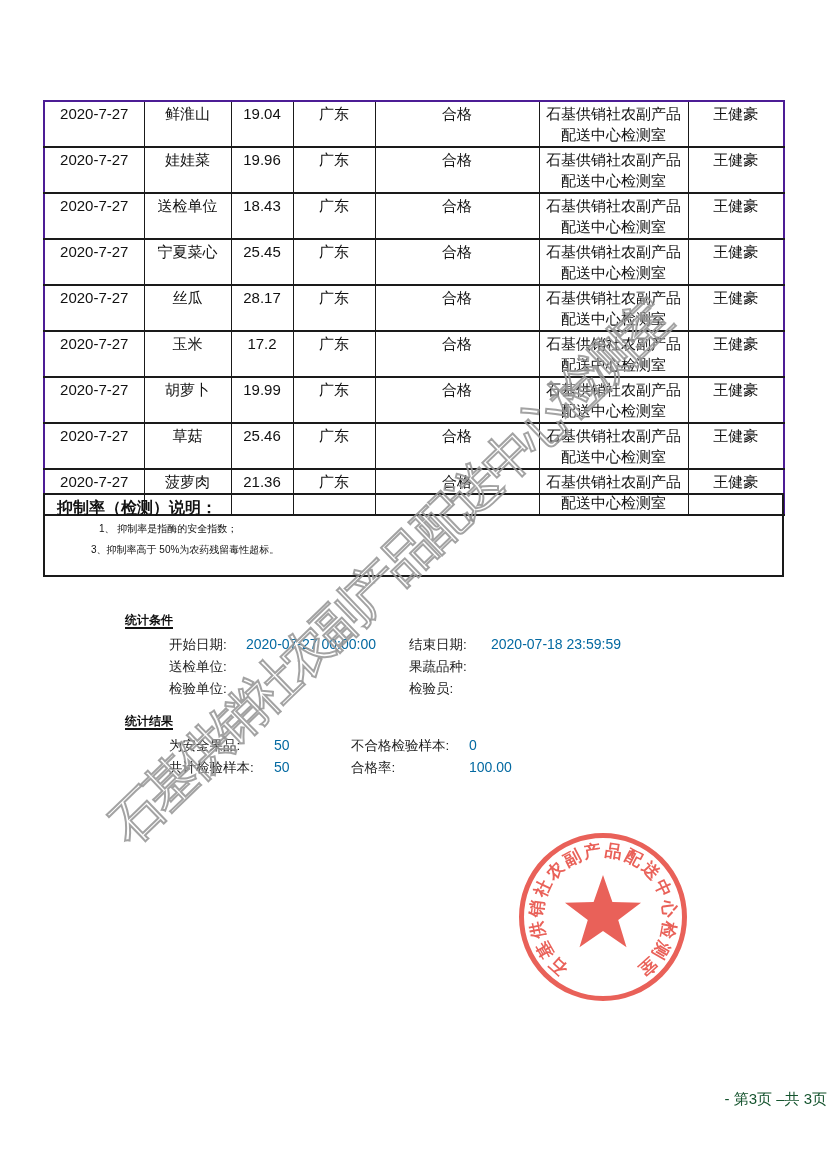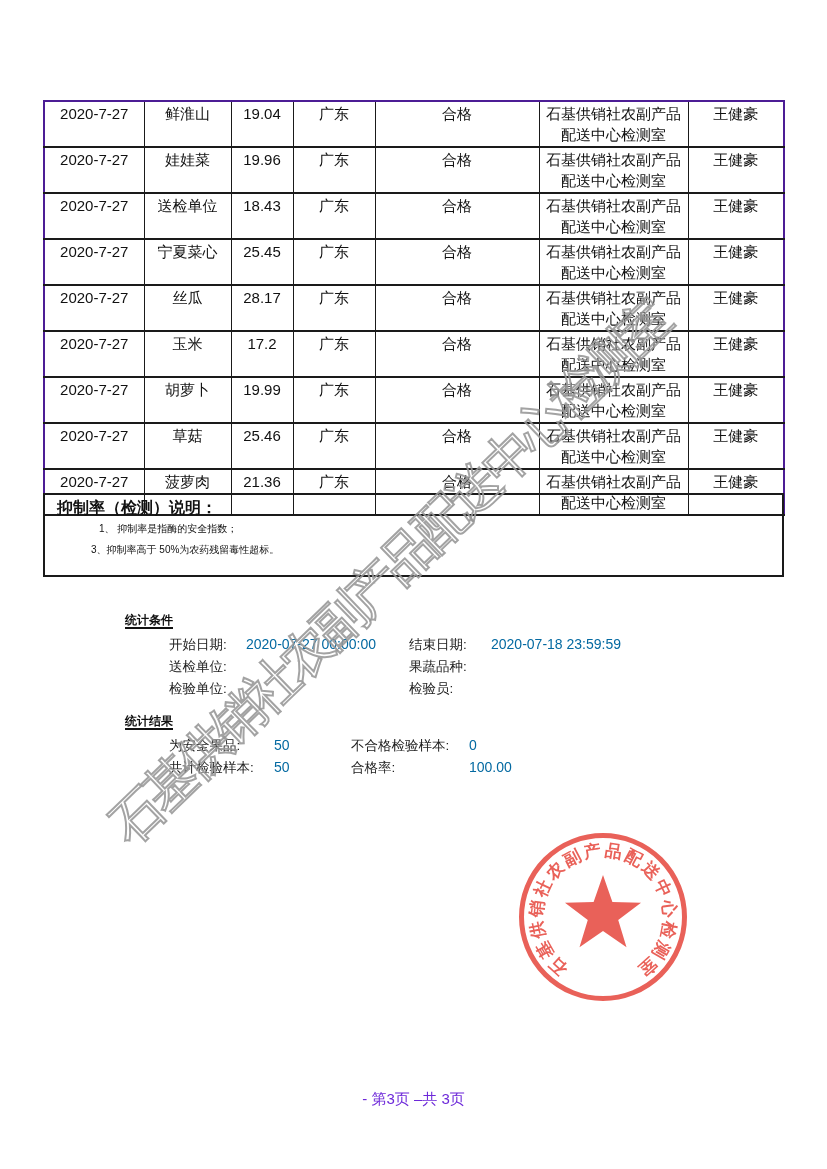--- a/index.html
+++ b/index.html
@@ -71,21 +71,21 @@
   .stamp-chars { position:absolute; left:50%; top:50%; width:0; height:0; }
   .stamp-chars span {
     position:absolute; left:-10px; top:-11px; width:20px; height:22px;
     text-align:center; font-size:17px; line-height:22px; font-weight:bold;
     color:#e8544b;
   }
 
   
   .footer {
     position:absolute; left:0; top:1090px; width:100%;
-    text-align:center; font-size:15px; color:#6d28d9; z-index:1;
+    text-align:right; font-size:15px; color:#14532d; z-index:1;
   }
 </style>
 </head>
 <body>
 
 <div class="page">
 
   <table class="results">
     <colgroup>
       <col style="width:100px">

